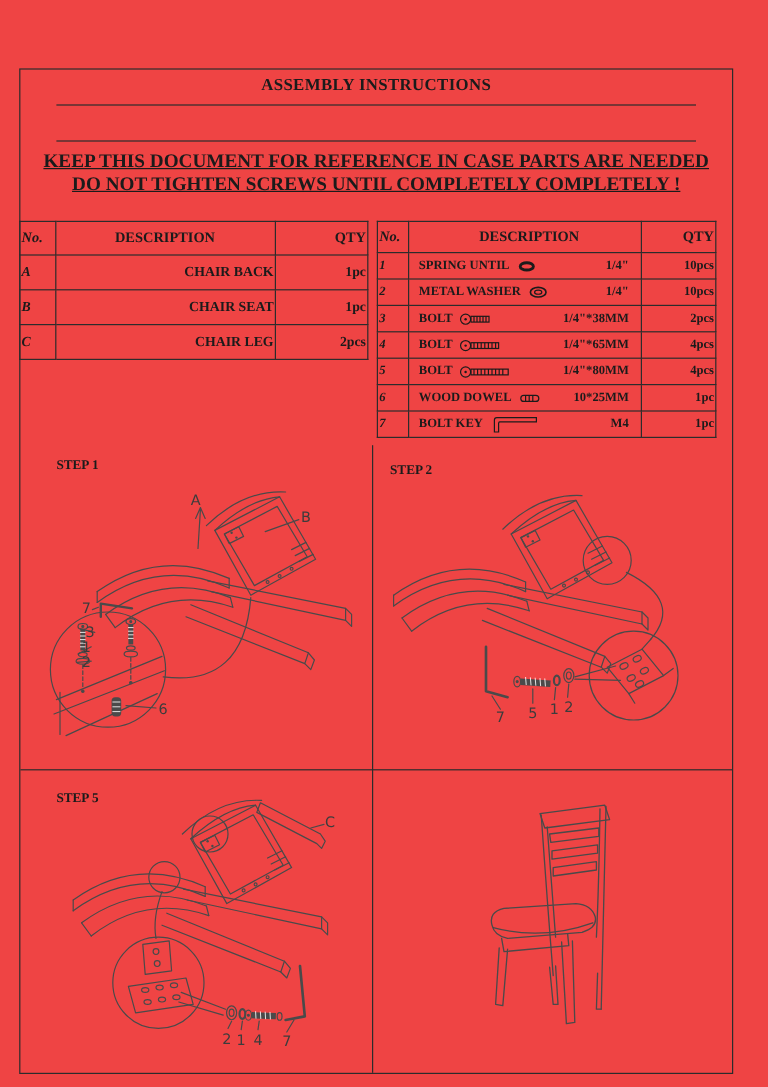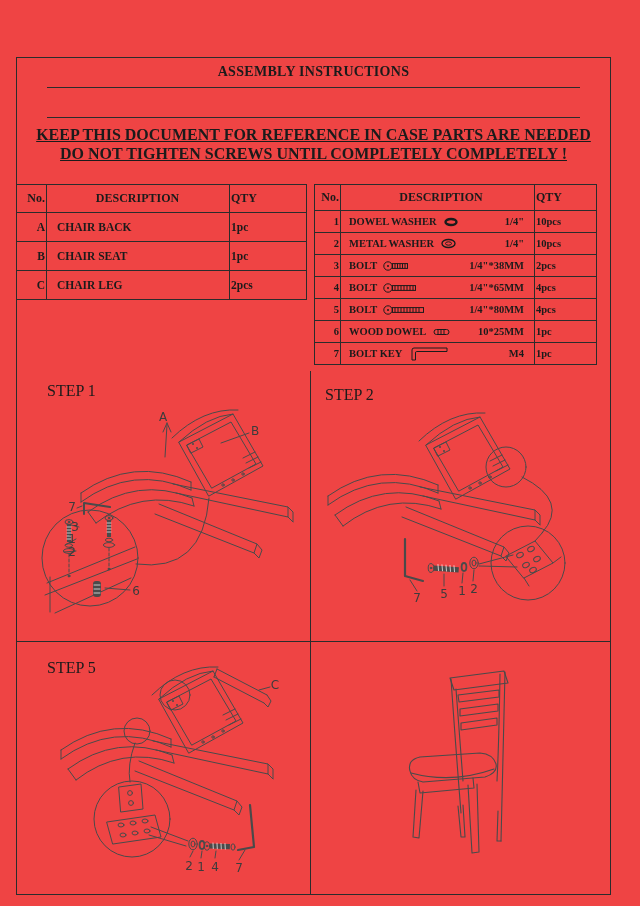--- a/index.html
+++ b/index.html
@@ -17,31 +17,31 @@
   .warn1{top:68px;}
   .warn2{top:87px;}
   table{border-collapse:collapse;position:absolute;table-layout:fixed;}
   td,th{border:1px solid #2c2c2c;font-weight:bold;overflow:hidden;white-space:nowrap;}
   #parts-table{left:-1px;top:126px;width:290px;}
   #parts-table th{height:25px;font-size:12px;}
   #parts-table td{height:26px;font-size:11.5px;}
   #hw-table{left:297px;top:126px;width:282px;}
   #hw-table th{height:23px;font-size:12px;}
   #hw-table td{height:19px;font-size:10.5px;}
-  .c-no{text-align:right;}
-  .c-desc{text-align:left;padding-left:10px;}
+  .c-no{text-align:left;font-style:italic;}
+  .c-desc{text-align:right;padding-left:10px;}
   #hw-table .c-desc{padding-left:8px;}
-  .c-qty{text-align:left;}
+  .c-qty{text-align:right;}
   th.c-desc{text-align:center;padding-left:0;}
   .hw{display:flex;align-items:center;}
   .hw-icon{margin-left:6px;flex:0 0 auto;}
   .hw-size{margin-left:auto;padding-right:9px;}
   .vdivider{left:293px;top:313px;height:523px;border-left:1px solid #2c2c2c;width:0;}
   .hdivider{top:583px;left:0;width:593px;}
-  .step-title{font-size:16px;font-weight:normal;}
+  .step-title{font-size:11px;font-weight:bold;}
   .panel-svg{position:absolute;}
   svg text{font-family:"DejaVu Sans",sans-serif;font-size:12px;fill:#3c3c3c;font-weight:400;}
 </style>
 </head>
 <body>
 
 <div id="canvas">
 
   <svg width="0" height="0" style="position:absolute" aria-hidden="true">
     <defs>
@@ -126,21 +126,21 @@
       <tbody>
           <tr>
         <th class="c-no">No.</th>
         <th class="c-desc">DESCRIPTION</th>
         <th class="c-qty">QTY</th>
       </tr>
       <tr>
         <td class="c-no">1</td>
         <td class="c-desc">
               <div class="hw">
-          <span>DOWEL WASHER</span>
+          <span>SPRING UNTIL</span>
           <svg class="hw-icon" width="16" height="10">
                   <ellipse cx="8" cy="5" rx="5.5" ry="3" stroke="#1b1b1b" stroke-width="2.4" fill="none"></ellipse>
                 </svg>
           <span class="hw-size">1/4"</span>
         </div>
             </td>
         <td class="c-qty">10pcs</td>
       </tr>
       <tr>
         <td class="c-no">2</td>

